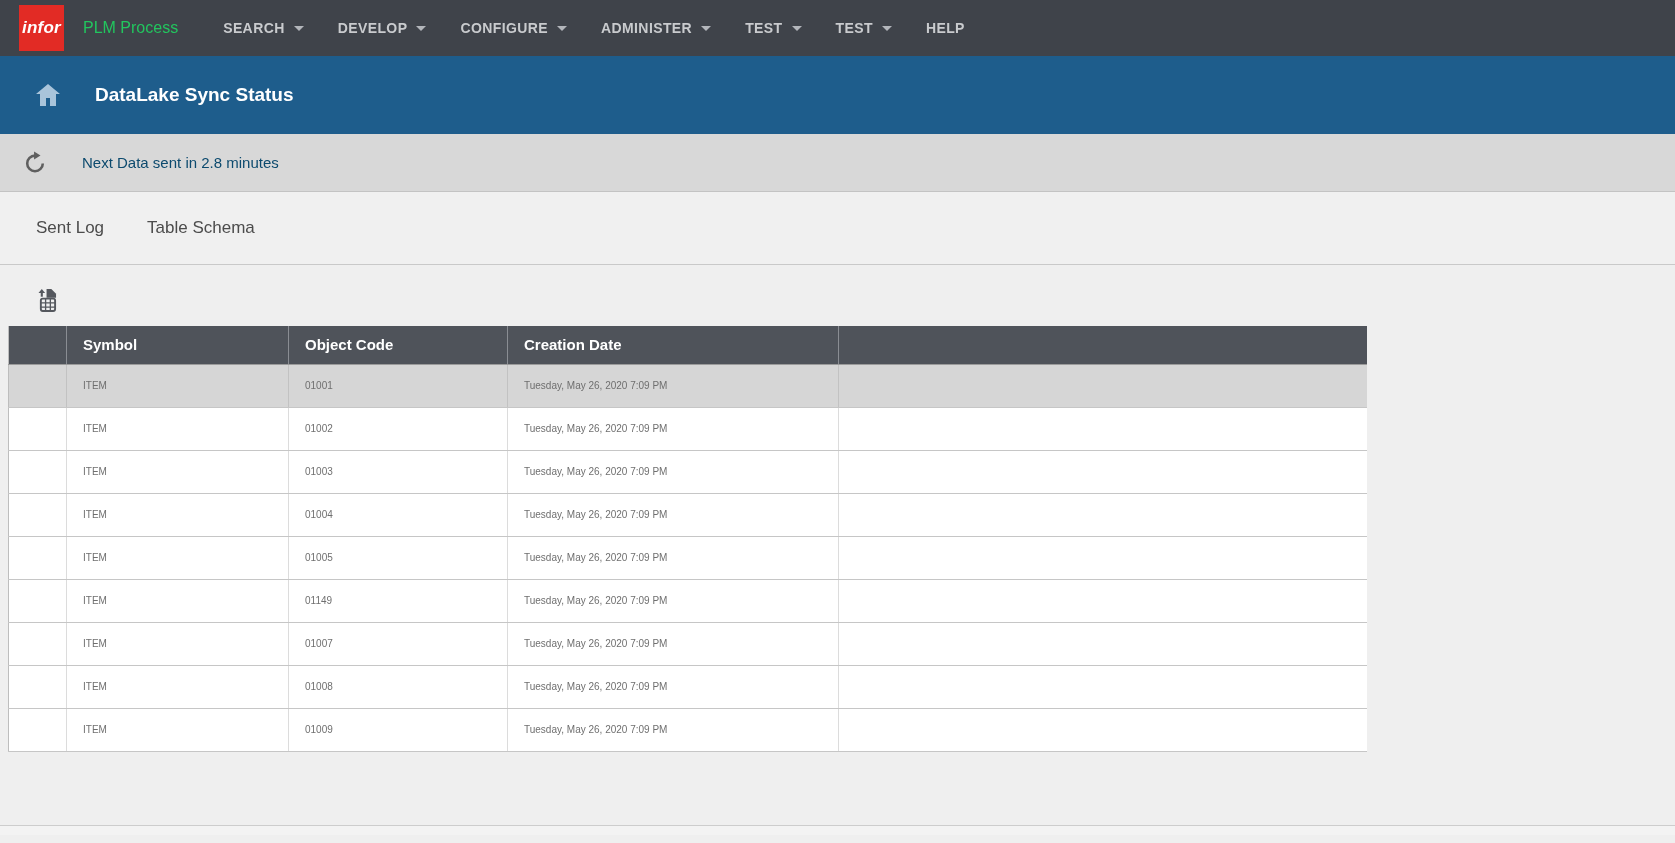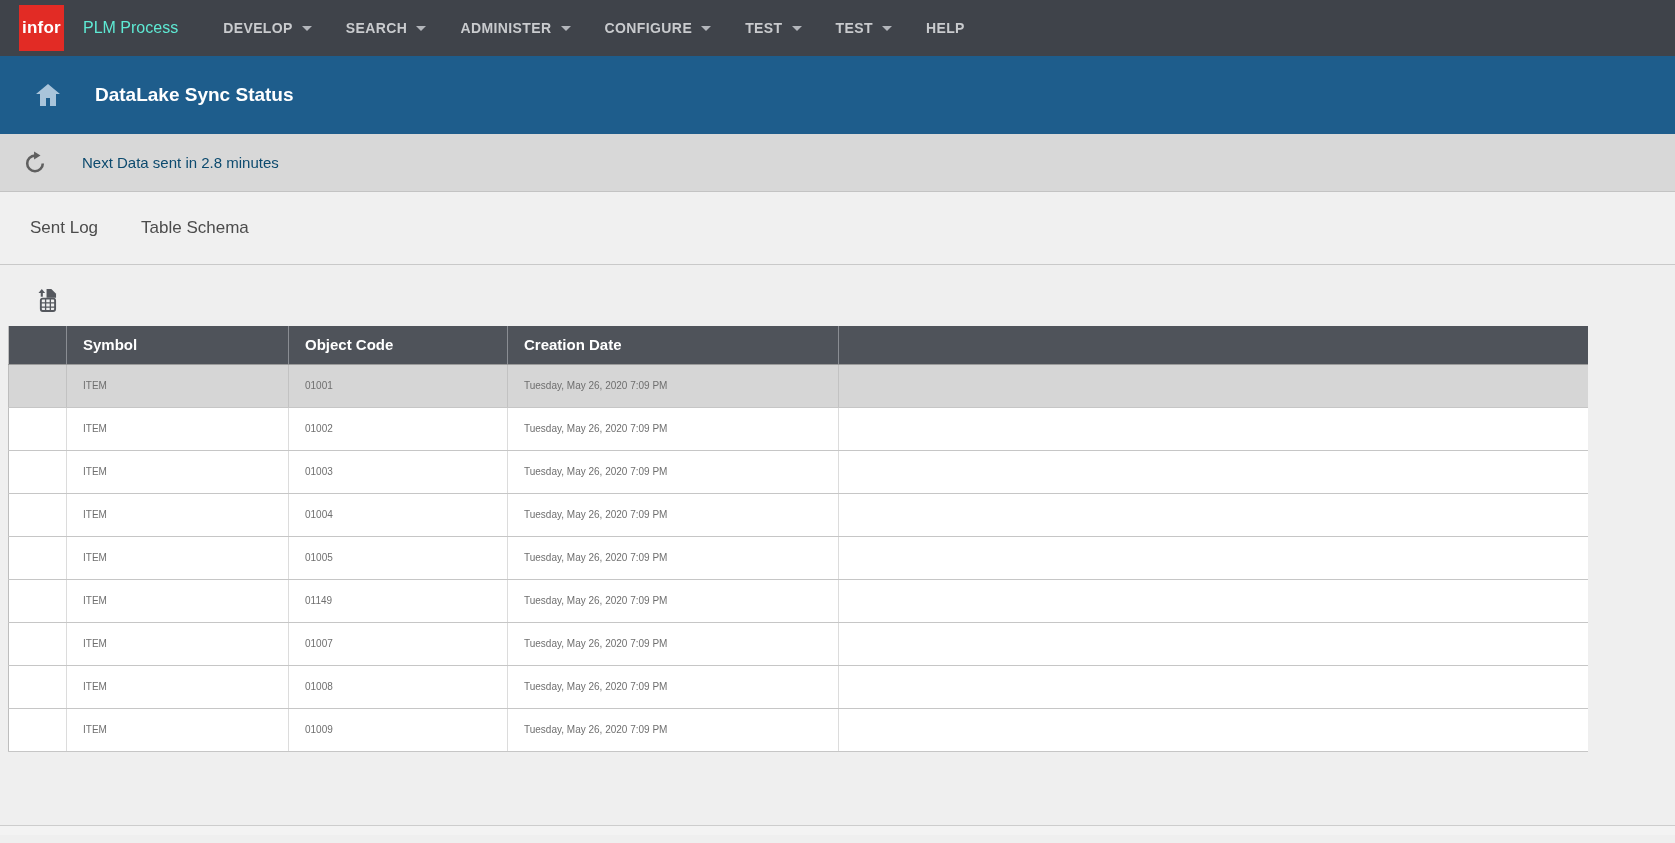--- a/index.html
+++ b/index.html
@@ -2,55 +2,55 @@
 <html><head>
 <meta charset="utf-8">
 <style>
   * { margin:0; padding:0; box-sizing:border-box; }
   html,body { width:1675px; height:843px; overflow:hidden;
     font-family:"Liberation Sans","DejaVu Sans",sans-serif; background:#efefef; }
 
   
   .topnav { height:56px; background:#3f434a; display:flex; align-items:center; }
   .logo { width:45px; height:46px; background:#e22b25; margin-left:19px;
-    display:flex; align-items:center; justify-content:center; flex:0 0 auto; cursor:pointer; }
+    display:flex; align-items:center; justify-content:center; flex:0 0 auto; cursor:pointer;font-style:italic; }
   .logo span { color:#fff; font-weight:bold; font-size:17px; letter-spacing:.2px; }
-  .appname { color:#5eead4; font-size:16px; margin-left:19px; margin-right:28px; }
+  .appname { color:#22c55e; font-size:16px; margin-left:19px; margin-right:28px; }
   .nav-menu { display:flex; align-items:center; }
   .nav-item { display:flex; align-items:center; padding:0 17px; height:56px; cursor:pointer; }
   .nav-item span { color:#c9cbce; font-size:14px; font-weight:bold; letter-spacing:.4px; }
   .chev { width:0; height:0; border-left:5px solid transparent; border-right:5px solid transparent;
     border-top:5px solid #b3b6bb; margin-left:9px; }
 
   
   .pagehdr { height:78px; background:#1e5d8c; display:flex; align-items:center; }
   .home-ico { margin-left:36px; flex:0 0 auto; cursor:pointer; display:flex; }
   .page-title { color:#ffffff; font-size:19px; font-weight:bold; margin-left:35px; }
 
   
   .toolbar { height:58px; background:#d8d8d8; border-bottom:1px solid #c3c3c3;
     display:flex; align-items:center; padding-left:24px; }
   .refresh-ico { display:flex; cursor:pointer; }
   .toolbar .status { color:#0c4a6e; font-size:15px; margin-left:36px; }
 
   
   .tabstrip { height:73px; background:#f0f0f0; border-bottom:1px solid #c9c9c9;
-    display:flex; align-items:center; padding-left:18px; }
+    display:flex; align-items:center; padding-left:24px; }
   .tab { position:relative; height:100%; display:flex; align-items:center;
     padding:0 12px; margin-right:19px; font-size:17px; color:#4c4c4c; cursor:pointer; }
   .tab.active { color:#2376bd; }
   .tab.active::after { content:""; position:absolute; left:0; right:0; bottom:-1px;
     height:4px; background:#2578be; }
 
   
   .content { background:#efefef; height:570px; position:relative; }
   .exportbar { padding:24px 0 14px 38px; height:61px; }
   .export-ico { display:inline-flex; cursor:pointer; }
 
-  table.grid { border-collapse:collapse; table-layout:fixed; width:1580px; margin-left:8px;
+  table.grid { border-collapse:collapse; table-layout:fixed; width:1359px; margin-left:8px;
     border-left:1px solid #bdbdbd; }
   .grid th { height:38px; background:#4f535a; color:#ffffff; font-size:15px; font-weight:bold;
     text-align:left; padding:0 0 0 16px; border-bottom:1px solid #9b9b9b; cursor:pointer; }
   .grid th + th { border-left:1px solid #8a8d93; }
   .grid td { height:43px; background:#ffffff; color:#6f6f6f; font-size:10px;
     padding:0 0 0 16px; border-bottom:1px solid #c6c6c6; }
   .grid td + td { border-left:1px solid #dcdcdc; }
   .grid td:first-child, .grid th:first-child { padding-left:0; }
   .grid tr.selected td { background:#d6d6d6; }
   .grid tr.selected td + td { border-left-color:#c2c2c2; }
@@ -63,33 +63,33 @@
 </head>
 <body>
 
 <div class="topnav">
   <div class="logo">
     <span>infor</span>
   </div>
   <div class="appname">PLM Process</div>
   <div class="nav-menu">
       <div class="nav-item">
+        <span>SEARCH</span>
+        <i class="chev"></i>
+      </div>
+      <div class="nav-item">
         <span>DEVELOP</span>
         <i class="chev"></i>
       </div>
       <div class="nav-item">
-        <span>SEARCH</span>
+        <span>CONFIGURE</span>
         <i class="chev"></i>
       </div>
       <div class="nav-item">
         <span>ADMINISTER</span>
-        <i class="chev"></i>
-      </div>
-      <div class="nav-item">
-        <span>CONFIGURE</span>
         <i class="chev"></i>
       </div>
       <div class="nav-item">
         <span>TEST</span>
         <i class="chev"></i>
       </div>
       <div class="nav-item">
         <span>TEST</span>
         <i class="chev"></i>
       </div>

